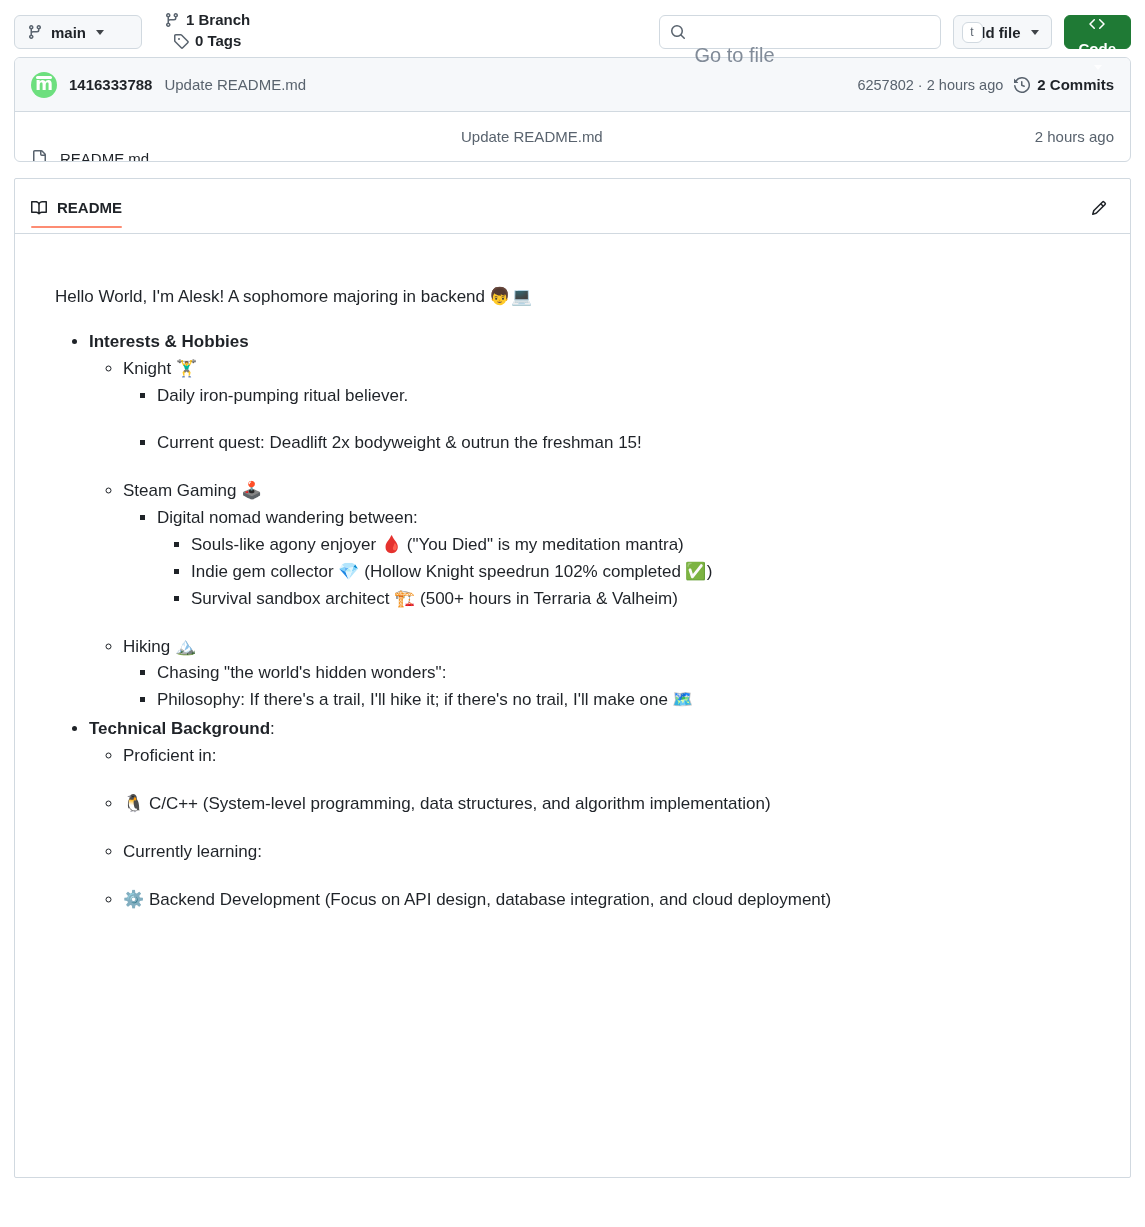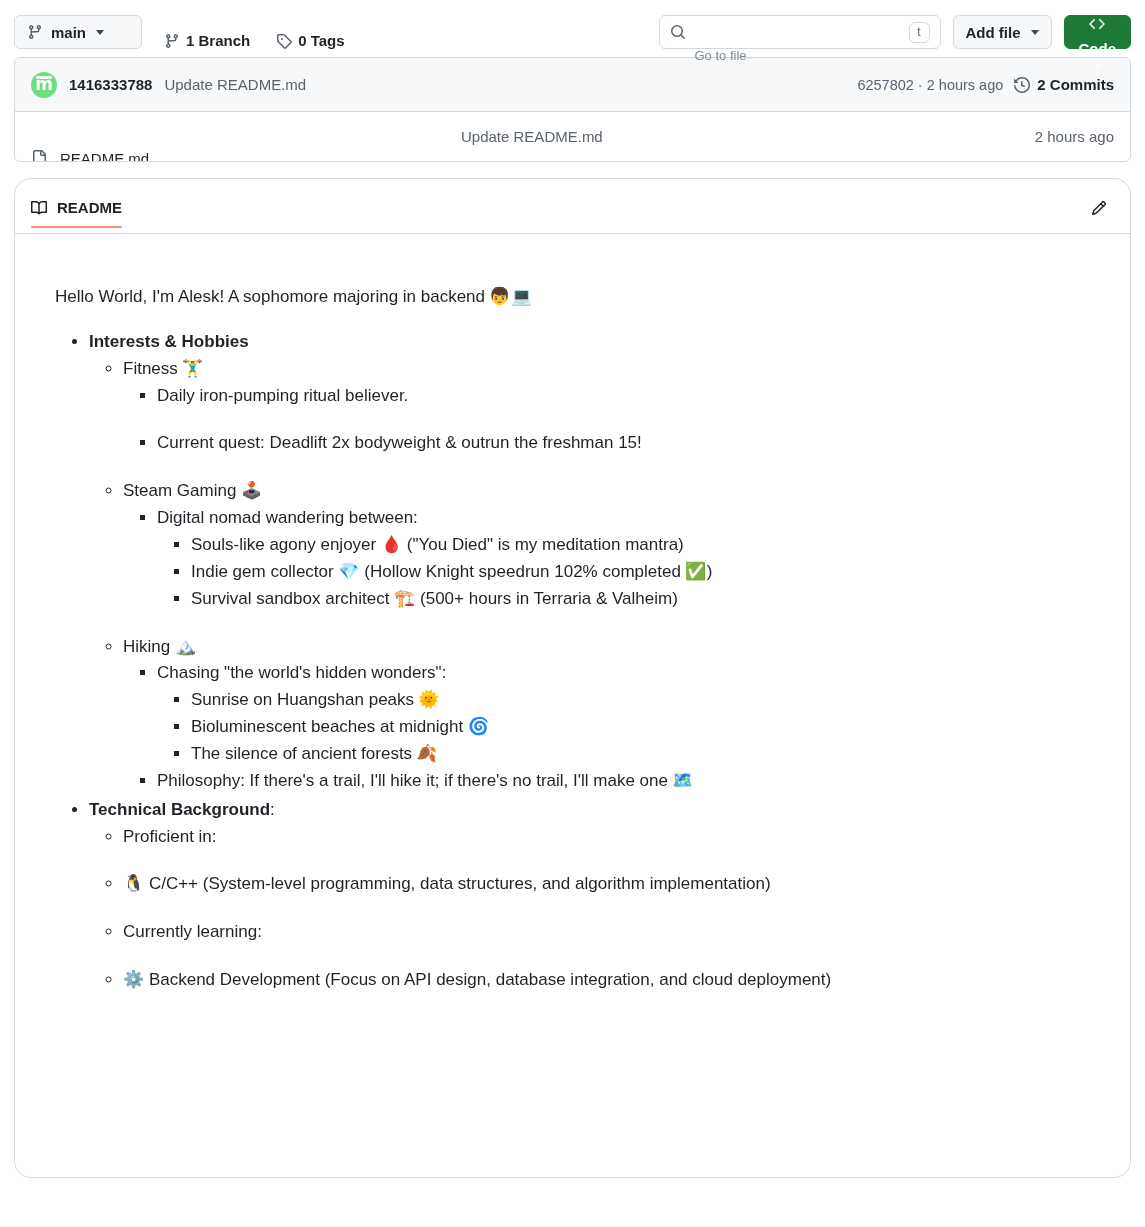--- a/index.html
+++ b/index.html
@@ -24,37 +24,37 @@
     font-size: 15px; font-weight: 600; color: #1f2328;
     cursor: pointer; white-space: nowrap;
   }
   .branch-btn { min-width: 128px; }
   .caret {
     width: 0; height: 0; border-left: 4.5px solid transparent;
     border-right: 4.5px solid transparent; border-top: 5px solid currentColor;
     display: inline-block; margin-left: 2px; opacity: .85;
   }
   .meta-group {
-    display: flex; align-items: center; gap: 26px;
-    margin-left: 22px; font-size: 15px;
+    display: flex; align-items: center; gap: 4px;
+    margin-left: 22px; font-size: 15px; flex-direction: column;
   }
   .meta-item {
     display: inline-flex; align-items: center; gap: 6px;
     font-weight: 600; color: #1f2328; cursor: pointer;
   }
   .spacer { flex: 1 1 auto; }
 
   .search-wrap {
     position: relative; width: 282px; height: 34px;
     border: 1px solid #d1d9e0; border-radius: 6px; background: #ffffff;
     display: flex; align-items: center; padding: 0 10px; cursor: text;
   }
   .search-wrap input {
     border: 0; outline: 0; background: transparent; flex: 1;
-    font-size: 13px; color: #1f2328; padding-left: 9px;
+    font-size: 20px; color: #1f2328; padding-left: 9px;
     font-family: inherit;
     margin-top: 47px;
   }
   .search-wrap input::placeholder { color: #818b98; }
   .kbd {
     border: 1px solid #d1d9e0; border-radius: 6px;
     min-width: 21px; height: 21px; line-height: 19px; text-align: center;
     font-size: 12px; color: #59636e; background: #ffffff; padding: 0 5px;
   }
   .add-file-btn { margin-left: 12px; }
@@ -107,21 +107,21 @@
     display: flex; align-items: flex-start; gap: 13px;
     width: 430px; cursor: pointer; margin-top: 44px;
   }
   .file-row .name span { color: #1f2328; }
   .file-row .fmsg { flex: 1; color: #59636e; cursor: pointer; }
   .file-row .ftime { color: #59636e; white-space: nowrap; }
 
   
   .readme-panel {
     margin: 16px 14px 7px 14px;
-    border: 1px solid #d1d9e0; border-radius: 17px;
+    border: 1px solid #d1d9e0; border-radius: 2px;
     background: #ffffff; min-height: 1000px;
   }
   .readme-head {
     display: flex; align-items: center;
     padding: 14px 16px 0 16px; height: 55px;
     border-bottom: 1px solid #d1d9e0;
   }
   .readme-tab {
     display: inline-flex; align-items: center; gap: 10px;
     font-size: 15px; font-weight: 600; color: #1f2328;
@@ -288,21 +288,21 @@
     <p>Hello World, I'm Alesk! A sophomore majoring in backend 👦💻</p>
 
     <ul class="lvl1">
 
       <li>
         <strong>Interests &amp; Hobbies</strong>
 
         <ul class="lvl2 spaced sublist-gap">
 
           <li>
-            <span>Fitness 🏋️‍♂️</span>
+            <span>Knight 🏋️‍♂️</span>
             <ul class="lvl3 spaced sublist-gap">
               <li>Daily iron-pumping ritual believer.</li>
               <li>Current quest: Deadlift 2x bodyweight &amp; outrun the freshman 15!</li>
             </ul>
           </li>
 
           <li>
             <span>Steam Gaming 🕹️</span>
             <ul class="lvl3 sublist-gap">
               <li>
@@ -314,25 +314,20 @@
                 </ul>
               </li>
             </ul>
           </li>
 
           <li>
             <span>Hiking 🏔️</span>
             <ul class="lvl3 sublist-gap">
               <li>
                 <span>Chasing "the world's hidden wonders":</span>
-                <ul class="lvl4 tight">
-                  <li>Sunrise on Huangshan peaks 🌞</li>
-                  <li>Bioluminescent beaches at midnight 🌀</li>
-                  <li>The silence of ancient forests 🍂</li>
-                </ul>
               </li>
               <li>Philosophy: If there's a trail, I'll hike it; if there's no trail, I'll make one 🗺️</li>
             </ul>
           </li>
 
         </ul>
       </li>
 
       <li>
         <strong>Technical Background</strong><span>:</span>

